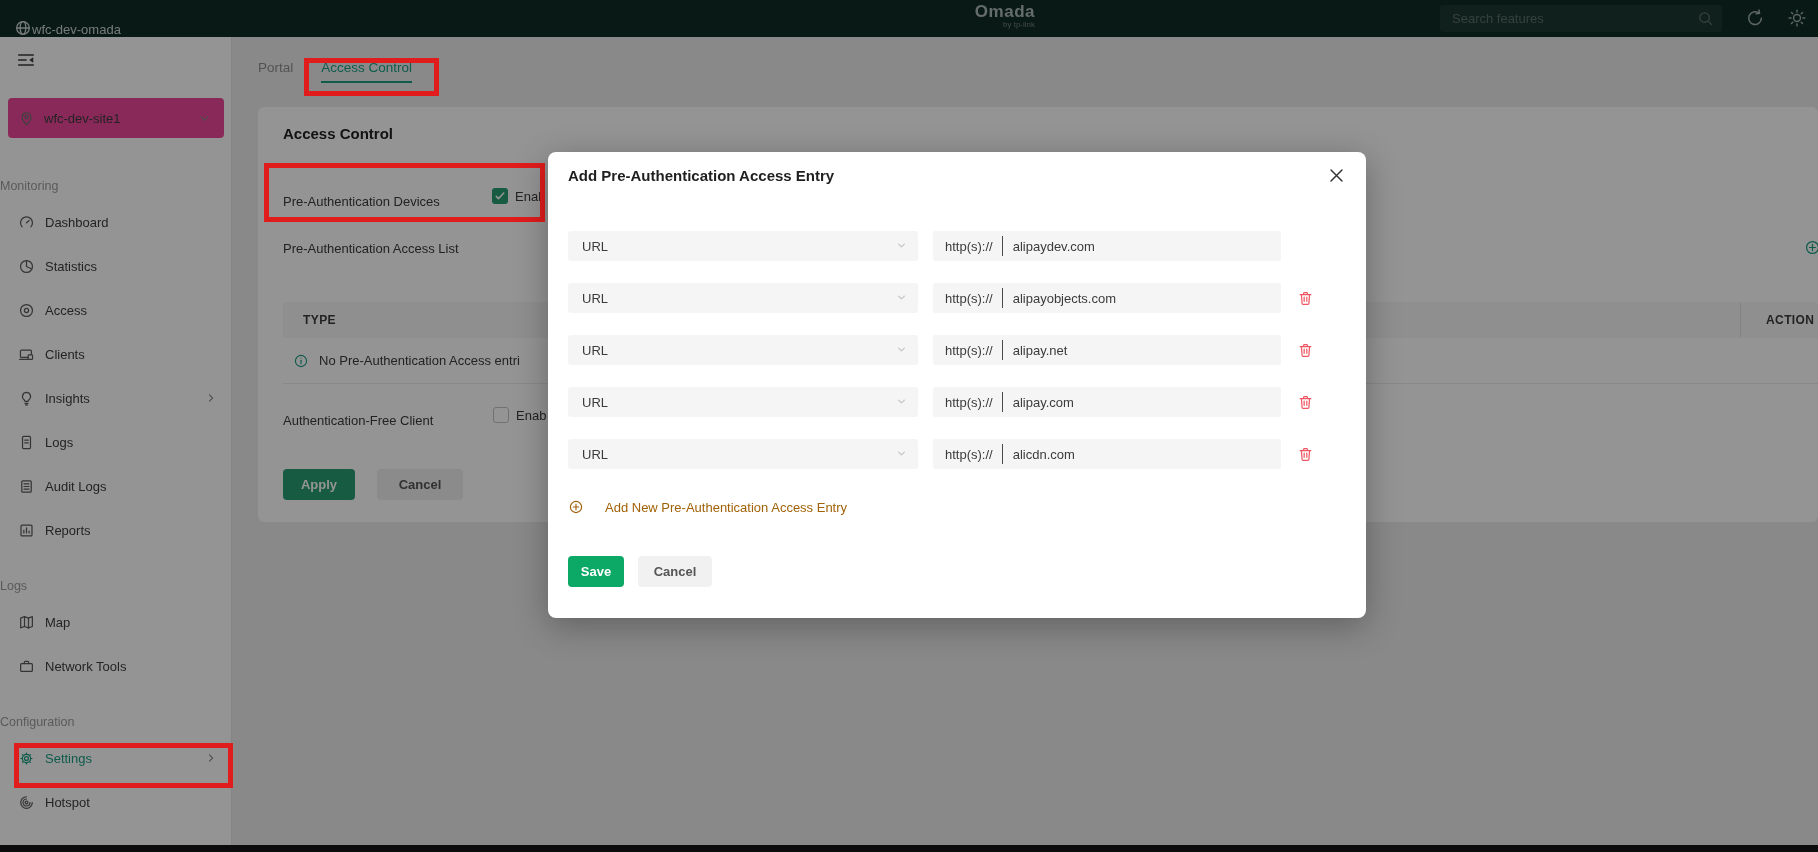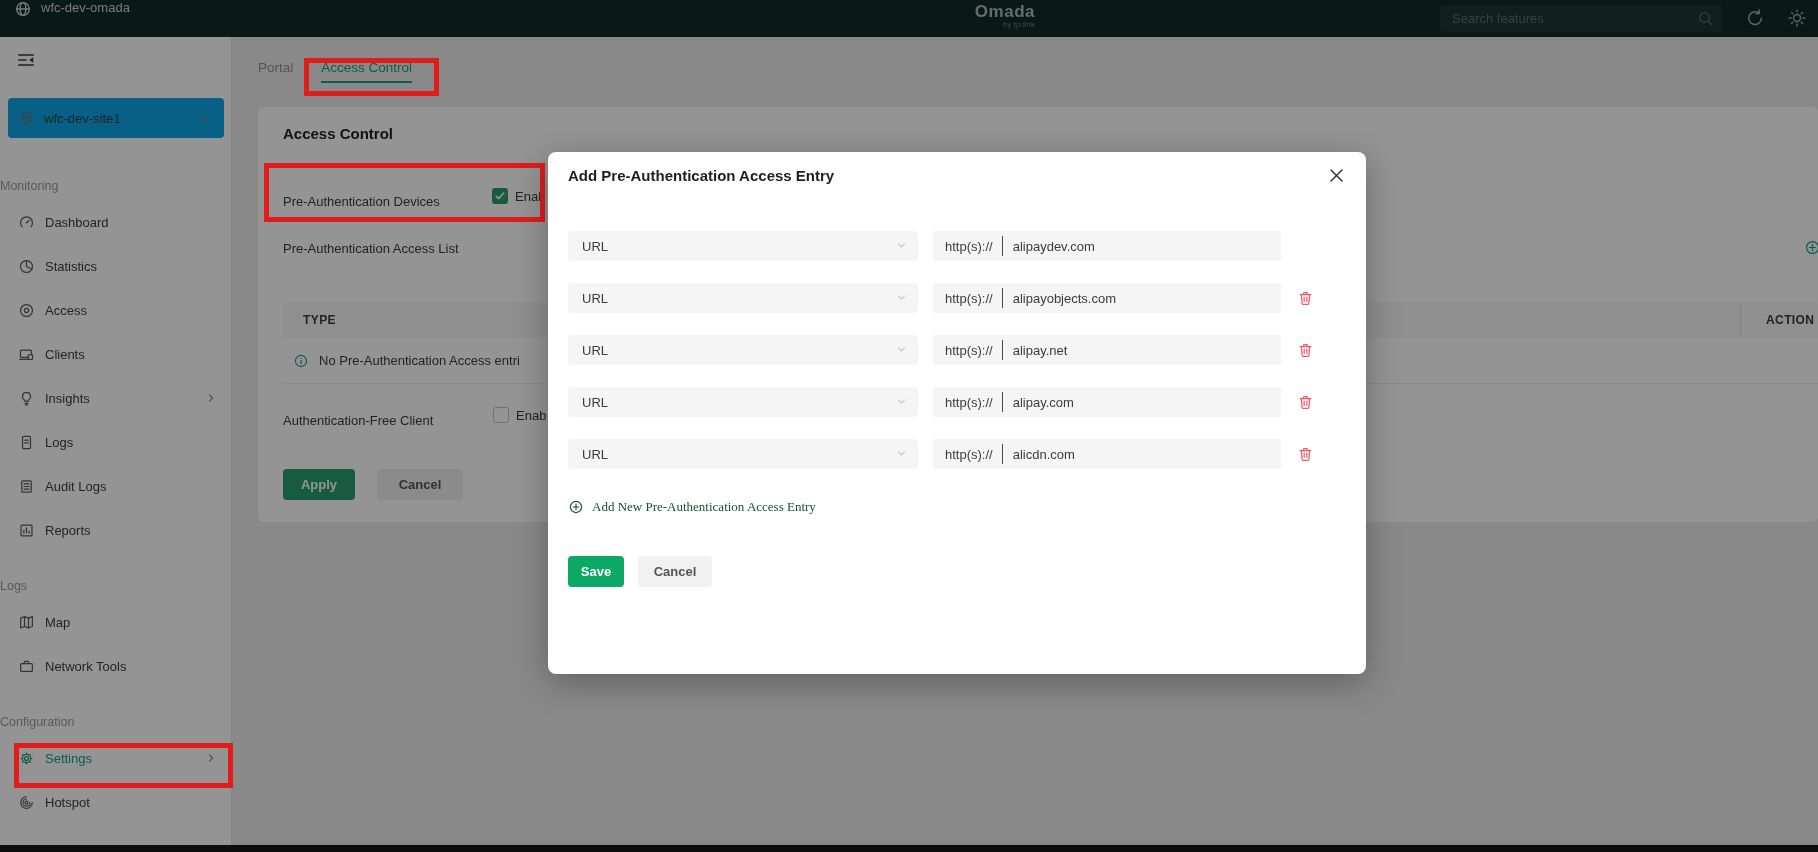--- a/index.html
+++ b/index.html
@@ -6,35 +6,35 @@
   html,body { background:#2a2a2a; }
   .screen {
     position:relative; width:1818px; height:852px; overflow:hidden;
     background:#ededed; font-family:"Liberation Sans", sans-serif;
     -webkit-font-smoothing:antialiased;
   }
   svg.ic { display:block; }
 
   
   .topbar { position:absolute; left:0; top:0; width:1818px; height:37px; background:#0f2b26; z-index:2; }
-  .topbar-left { position:absolute; left:14px; top:0; height:37px; display:flex; align-items:flex-start; gap:9px; color:#cdd6d3; }
+  .topbar-left { position:absolute; left:14px; top:0; height:37px; display:flex; align-items:flex-end; color:#cdd6d3; }
   .controller-name { font-size:13px; color:#cdd6d3; }
   .logo-wrap { position:absolute; left:955px; top:2px; width:80px; text-align:right; color:#9fb0ac; }
   .logo-main { font-size:17px; font-weight:bold; letter-spacing:0.5px; color:#aebbb8; }
   .logo-sub { font-size:8px; color:#70817d; margin-top:-2px; }
   .search-wrap { position:absolute; left:1440px; top:5px; width:282px; height:27px; background:rgba(255,255,255,0.06); border-radius:3px; }
   .search-wrap input { position:absolute; left:0; top:0; width:100%; height:100%; background:transparent; border:none; outline:none; color:#cfd9d6; font-size:13px; padding:0 34px 0 12px; font-family:"Liberation Sans", sans-serif; }
   .search-wrap input::placeholder { color:#5e706b; }
   .search-ic { position:absolute; right:8px; top:5px; color:#5e706b; }
   .top-ic { position:absolute; top:8px; color:#9fb0ac; cursor:pointer; }
 
   
   .sidebar { position:absolute; left:0; top:37px; width:232px; height:815px; background:#ffffff; border-right:1px solid #e6e6e6; z-index:1; }
   .collapse-btn { position:absolute; left:16px; top:13px; color:#3d3d3d; }
-  .site-selector { position:absolute; left:8px; top:61px; width:216px; height:40px; background:#0ea5e9; border-radius:4px; display:flex; align-items:center; padding:0 12px 0 10px; color:#444; }
+  .site-selector { position:absolute; left:8px; top:61px; width:216px; height:40px; background:#ec4899; border-radius:4px; display:flex; align-items:center; padding:0 12px 0 10px; color:#444; }
   .site-selector .lbl { font-size:13px; color:#3b3b3b; margin-left:9px; flex:1; }
   .nav { position:absolute; left:0; top:129px; width:232px; }
   .nav-label { height:34px; line-height:40px; font-size:12.5px; color:#9c9c9c; }
   .nav-item { height:44px; display:flex; align-items:center; padding:0 14px 0 18px; color:#3d3d3d; font-size:13px; cursor:pointer; }
   .nav-item .nv-ic { color:#5c5c5c; margin-right:10px; display:flex; }
   .nav-item .nv-lbl { flex:1; }
   .nav-item .nv-chev { color:#8a8a8a; }
   .nav-item.active, .nav-item.active .nv-ic { color:#1a9e83; }
   .nav-gap { height:14px; }
 
@@ -69,33 +69,33 @@
 
   
   .overlay { position:absolute; left:0; top:0; width:1818px; height:852px; background:rgba(0,0,0,0.42); z-index:10; }
   .anno { position:absolute; border:5px solid #e11c1c; z-index:20; pointer-events:none; }
   .anno-tab { left:304px; top:58px; width:135px; height:38px; }
   .anno-preauth { left:264px; top:163px; width:281px; height:59px; }
   .anno-settings { left:14px; top:743px; width:219px; height:45px; }
   .bottom-strip { position:absolute; left:0; bottom:0; width:1818px; height:7px; background:#161616; z-index:3; }
 
   
-  .modal { position:absolute; left:548px; top:152px; width:818px; height:522px; background:#fff; border-radius:8px; box-shadow:0 8px 34px rgba(0,0,0,0.3); z-index:30; }
+  .modal { position:absolute; left:548px; top:152px; width:818px; height:466px; background:#fff; border-radius:8px; box-shadow:0 8px 34px rgba(0,0,0,0.3); z-index:30; }
   .modal-title { position:absolute; left:20px; top:15px; font-size:15px; font-weight:bold; color:#1f1f1f; }
   .modal-close { position:absolute; right:20px; top:14px; color:#333; cursor:pointer; }
   .m-rows { position:absolute; left:20px; top:79px; }
   .m-row { display:flex; align-items:center; height:30px; margin-bottom:22px; }
   .m-select { position:relative; width:350px; height:30px; background:#f5f5f5; border-radius:3px; display:flex; align-items:center; padding-left:14px; font-size:13px; color:#3b3b3b; cursor:pointer; }
   .m-select .sel-chev { position:absolute; right:10px; top:8px; color:#c2c2c2; }
   .m-group { margin-left:15px; width:348px; height:30px; background:#f5f5f5; border-radius:3px; display:flex; align-items:center; font-size:13px; color:#3b3b3b; }
   .m-prefix { padding-left:12px; }
   .m-div { width:1px; height:20px; background:#4a4a4a; margin-left:9px; }
   .m-value { margin-left:10px; }
   .m-trash { margin-left:16px; color:#ef5662; cursor:pointer; display:flex; }
-  .add-link { position:absolute; left:20px; top:347px; display:flex; align-items:center; gap:8px; color:#14532d; font-size:13px; cursor:pointer;font-family:Liberation Serif, serif; }
+  .add-link { position:absolute; left:20px; top:347px; display:flex; align-items:center; gap:21px; color:#a16207; font-size:13px; cursor:pointer; }
   .btn-save { position:absolute; left:20px; top:404px; width:56px; background:#0ca866; color:#fff; }
   .btn-cancel-modal { position:absolute; left:90px; top:404px; width:74px; background:#f1f1f1; color:#555; }
 </style>
 </head>
 <body>
 
 <div class="screen">
 
   <div class="topbar">
     <div class="topbar-left">

